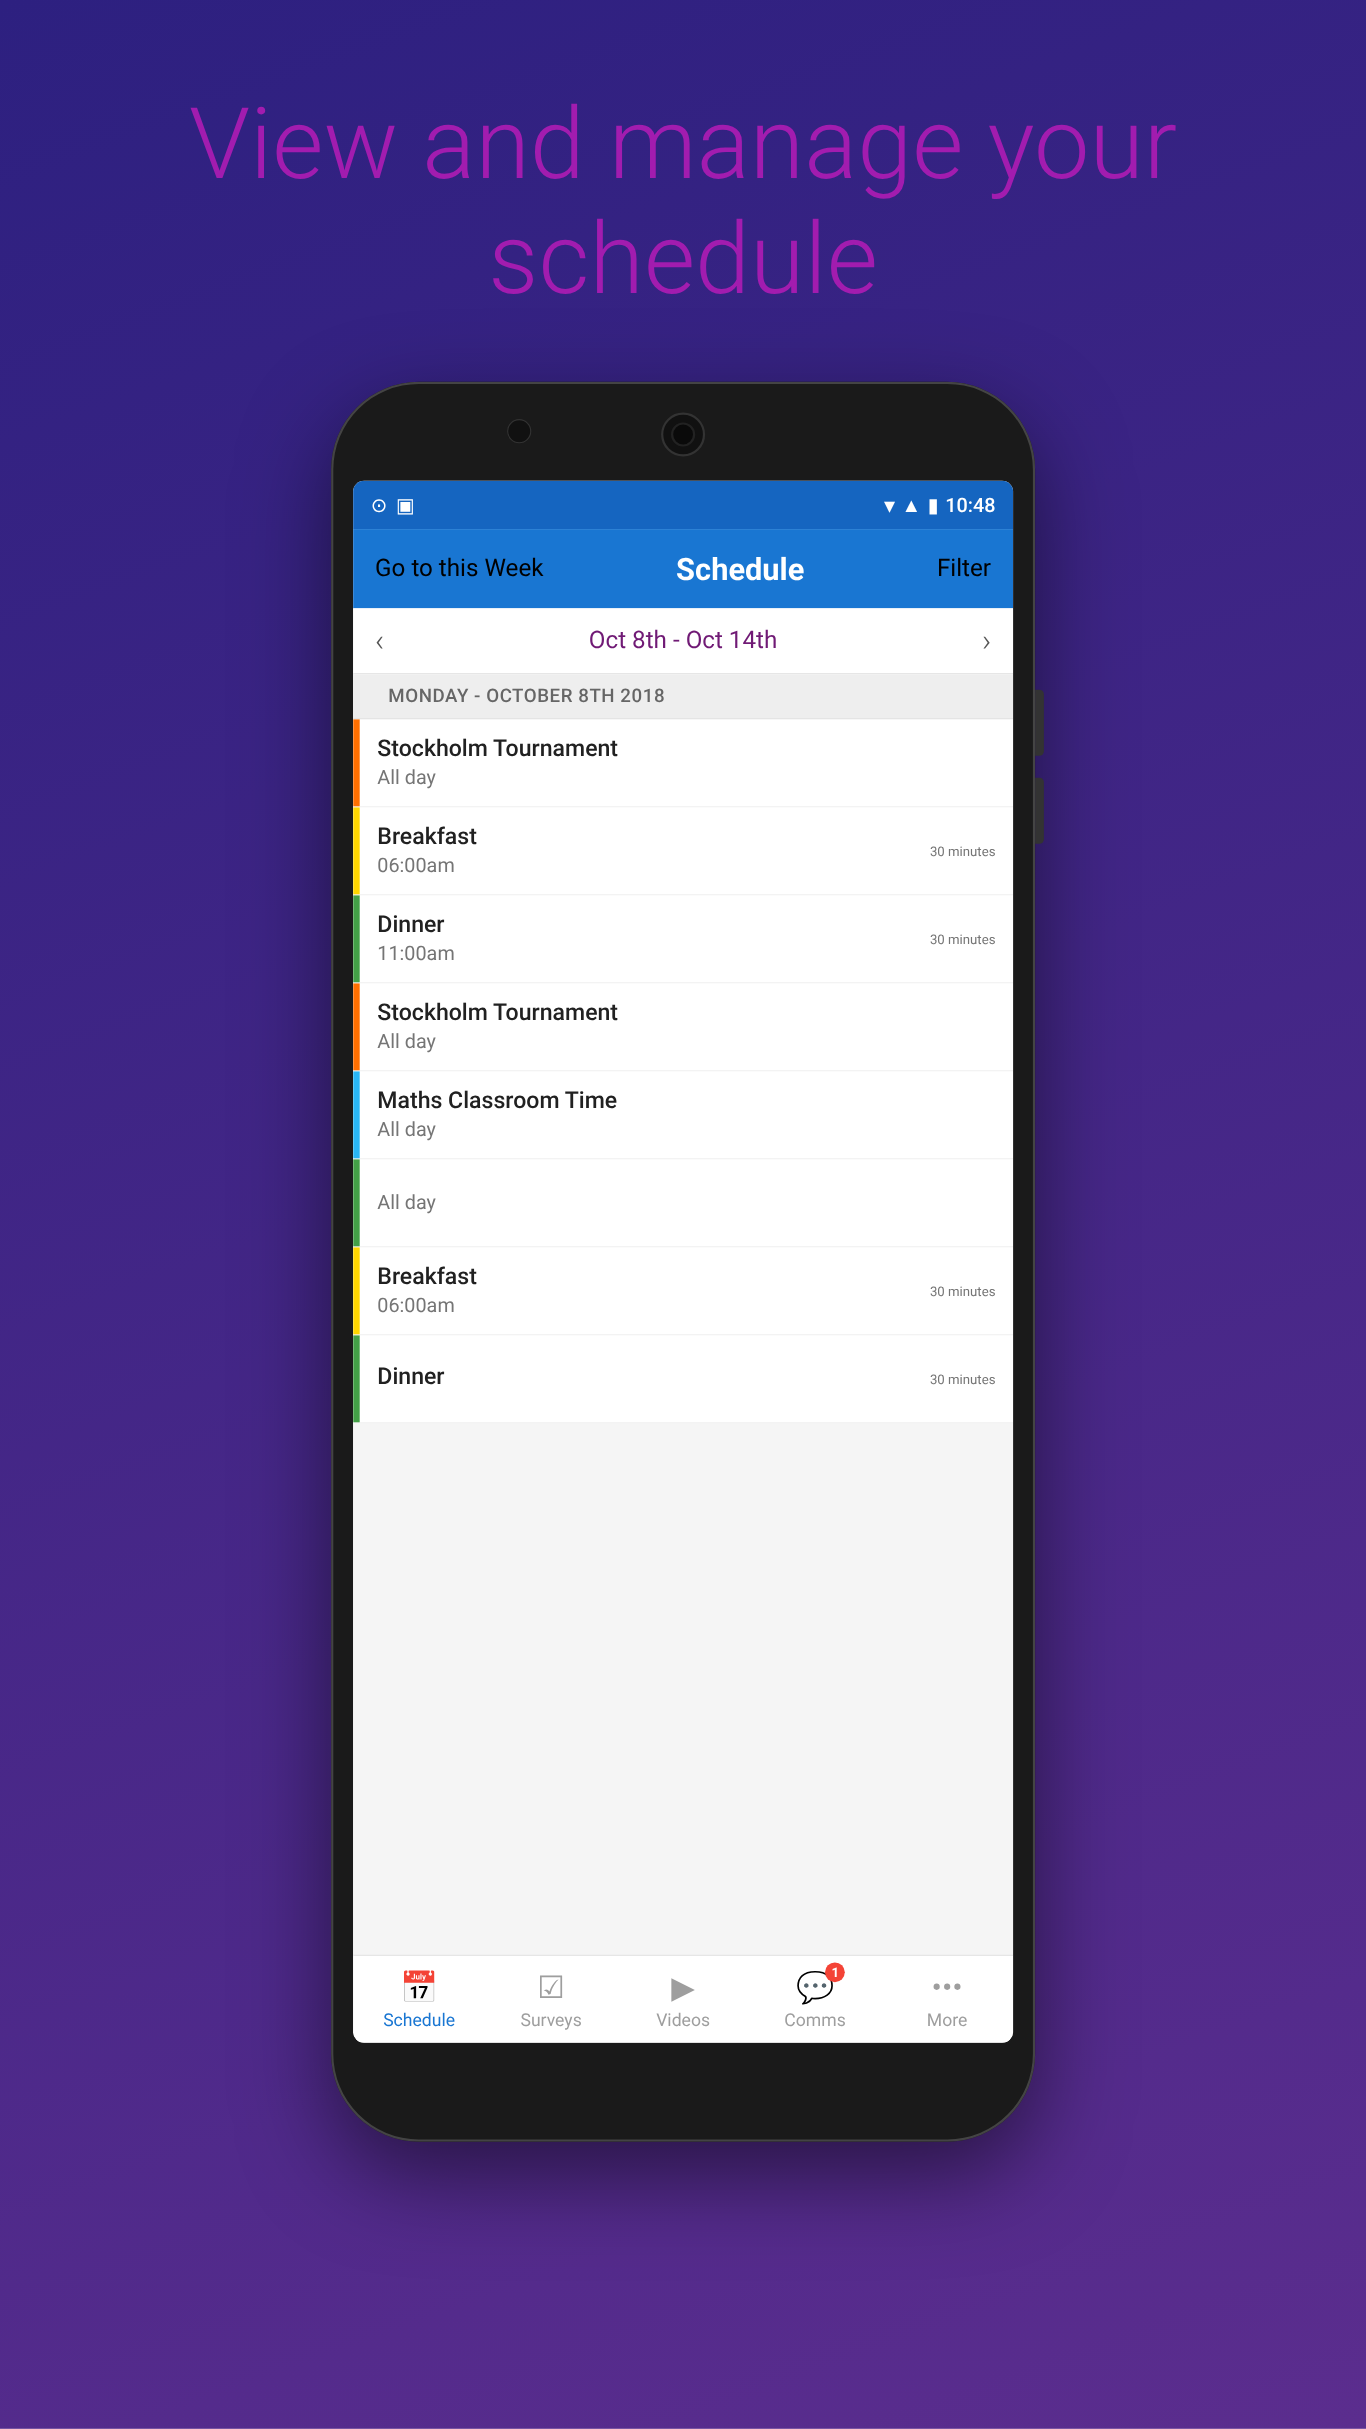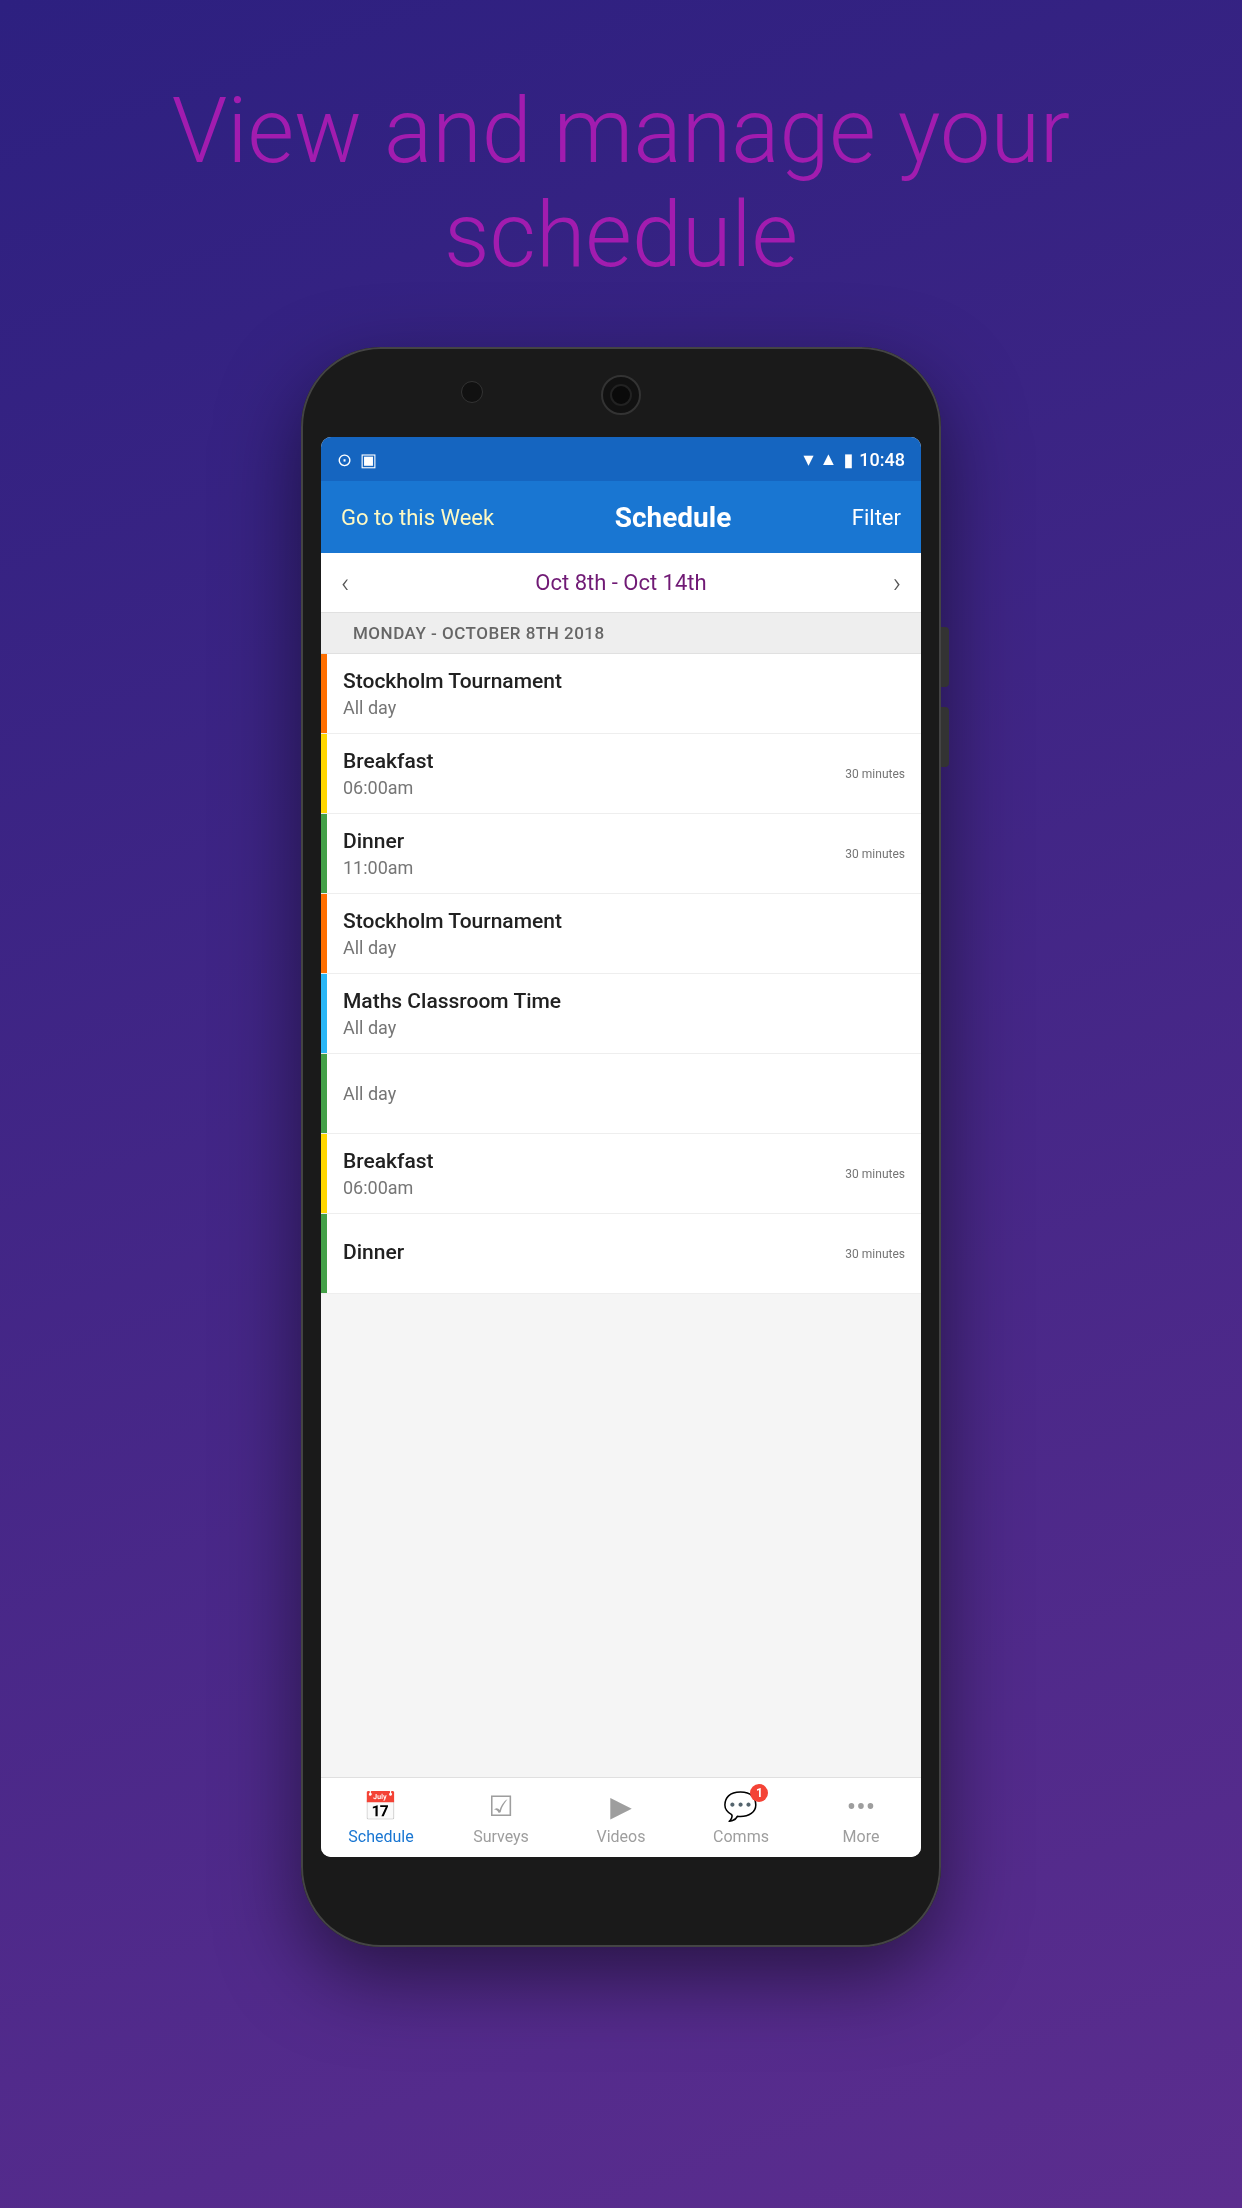--- a/index.html
+++ b/index.html
@@ -129,33 +129,33 @@
       background: #1976d2;
       height: 72px;
       display: flex;
       align-items: center;
       justify-content: space-between;
       padding: 0 20px;
       flex-shrink: 0;
     }
 
     .app-bar-goto {
-      color: #fef9c3;
+      color: #000000;
       font-size: 22px;
       font-weight: 400;
     }
 
     .app-bar-title {
       color: #ffffff;
       font-size: 28px;
       font-weight: 700;
     }
 
     .app-bar-filter {
-      color: #ffffff;
+      color: #000000;
       font-size: 22px;
       font-weight: 400;
     }
 
     
     .week-nav {
       background: #ffffff;
       height: 60px;
       display: flex;
       align-items: center;

